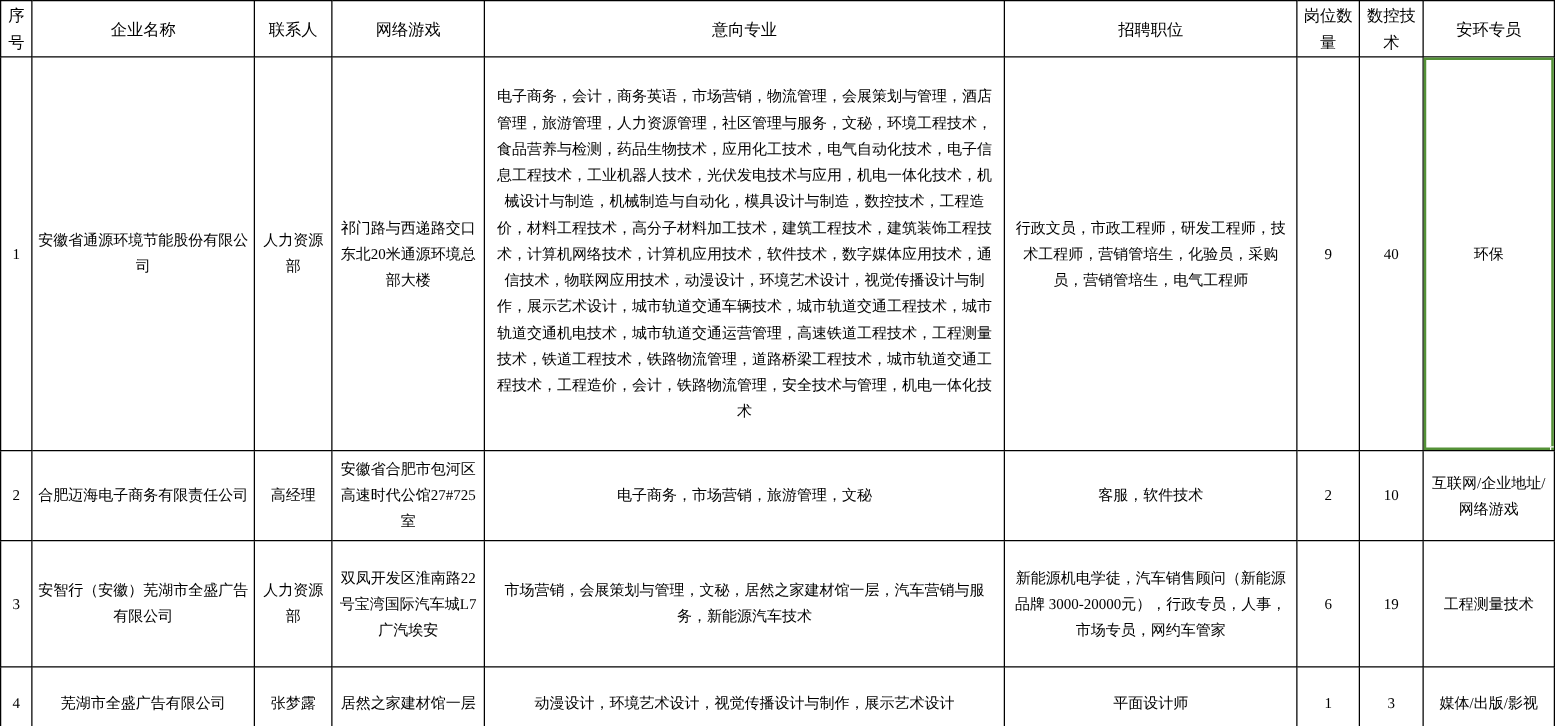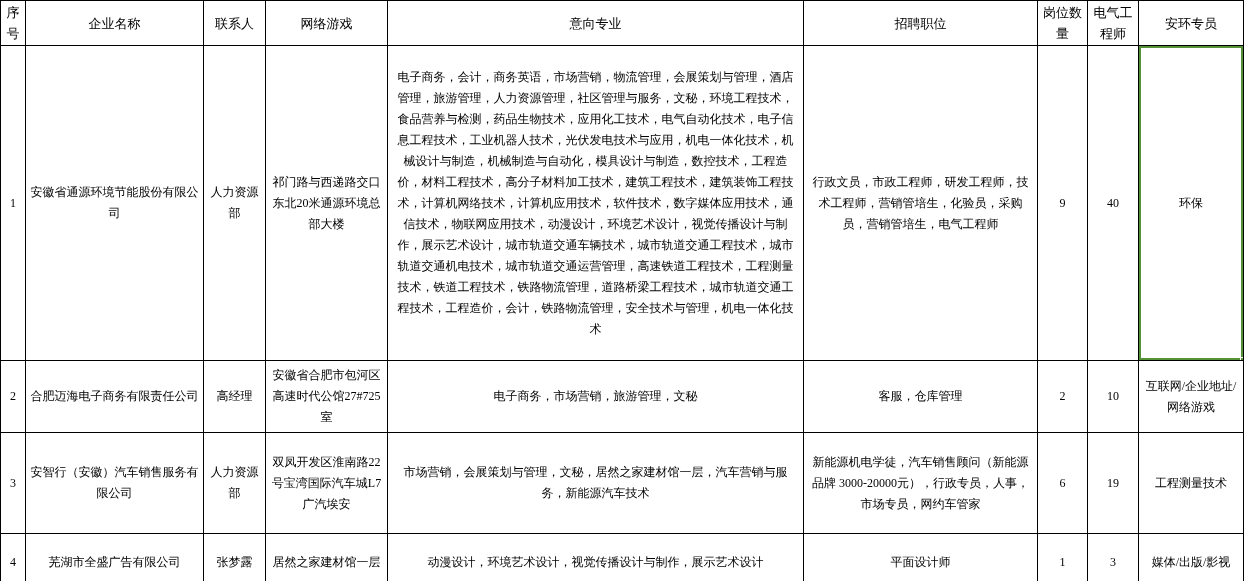--- a/index.html
+++ b/index.html
@@ -54,21 +54,21 @@
   </colgroup>
   <thead>
     <tr class="hdr">
       <th>序号</th>
       <th>企业名称</th>
       <th>联系人</th>
       <th>网络游戏</th>
       <th>意向专业</th>
       <th>招聘职位</th>
       <th>岗位数量</th>
-      <th>电气工程师</th>
+      <th>数控技术</th>
       <th>安环专员</th>
     </tr>
   </thead>
   <tbody>
     <tr class="r1">
       <td>1</td>
       <td>安徽省通源环境节能股份有限公司</td>
       <td>人力资源部</td>
       <td>祁门路与西递路交口东北20米通源环境总部大楼</td>
       <td>电子商务，会计，商务英语，市场营销，物流管理，会展策划与管理，酒店管理，旅游管理，人力资源管理，社区管理与服务，文秘，环境工程技术，食品营养与检测，药品生物技术，应用化工技术，电气自动化技术，电子信息工程技术，工业机器人技术，光伏发电技术与应用，机电一体化技术，机械设计与制造，机械制造与自动化，模具设计与制造，数控技术，工程造价，材料工程技术，高分子材料加工技术，建筑工程技术，建筑装饰工程技术，计算机网络技术，计算机应用技术，软件技术，数字媒体应用技术，通信技术，物联网应用技术，动漫设计，环境艺术设计，视觉传播设计与制作，展示艺术设计，城市轨道交通车辆技术，城市轨道交通工程技术，城市轨道交通机电技术，城市轨道交通运营管理，高速铁道工程技术，工程测量技术，铁道工程技术，铁路物流管理，道路桥梁工程技术，城市轨道交通工程技术，工程造价，会计，铁路物流管理，安全技术与管理，机电一体化技术</td>
@@ -80,28 +80,28 @@
         <span class="sel-outline"></span>
         <span class="fill-handle"></span>
       </td>
     </tr>
     <tr class="r2">
       <td>2</td>
       <td>合肥迈海电子商务有限责任公司</td>
       <td>高经理</td>
       <td>安徽省合肥市包河区高速时代公馆27#725室</td>
       <td>电子商务，市场营销，旅游管理，文秘</td>
-      <td>客服，仓库管理</td>
+      <td>客服，软件技术</td>
       <td>2</td>
       <td>10</td>
       <td>互联网/企业地址/网络游戏</td>
     </tr>
     <tr class="r3">
       <td>3</td>
-      <td>安智行（安徽）汽车销售服务有限公司</td>
+      <td>安智行（安徽）芜湖市全盛广告有限公司</td>
       <td>人力资源部</td>
       <td>双凤开发区淮南路22号宝湾国际汽车城L7广汽埃安</td>
       <td>市场营销，会展策划与管理，文秘，居然之家建材馆一层，汽车营销与服务，新能源汽车技术</td>
       <td>新能源机电学徒，汽车销售顾问（新能源品牌 3000-20000元），行政专员，人事，市场专员，网约车管家</td>
       <td>6</td>
       <td>19</td>
       <td>工程测量技术</td>
     </tr>
     <tr class="r4">
       <td>4</td>

